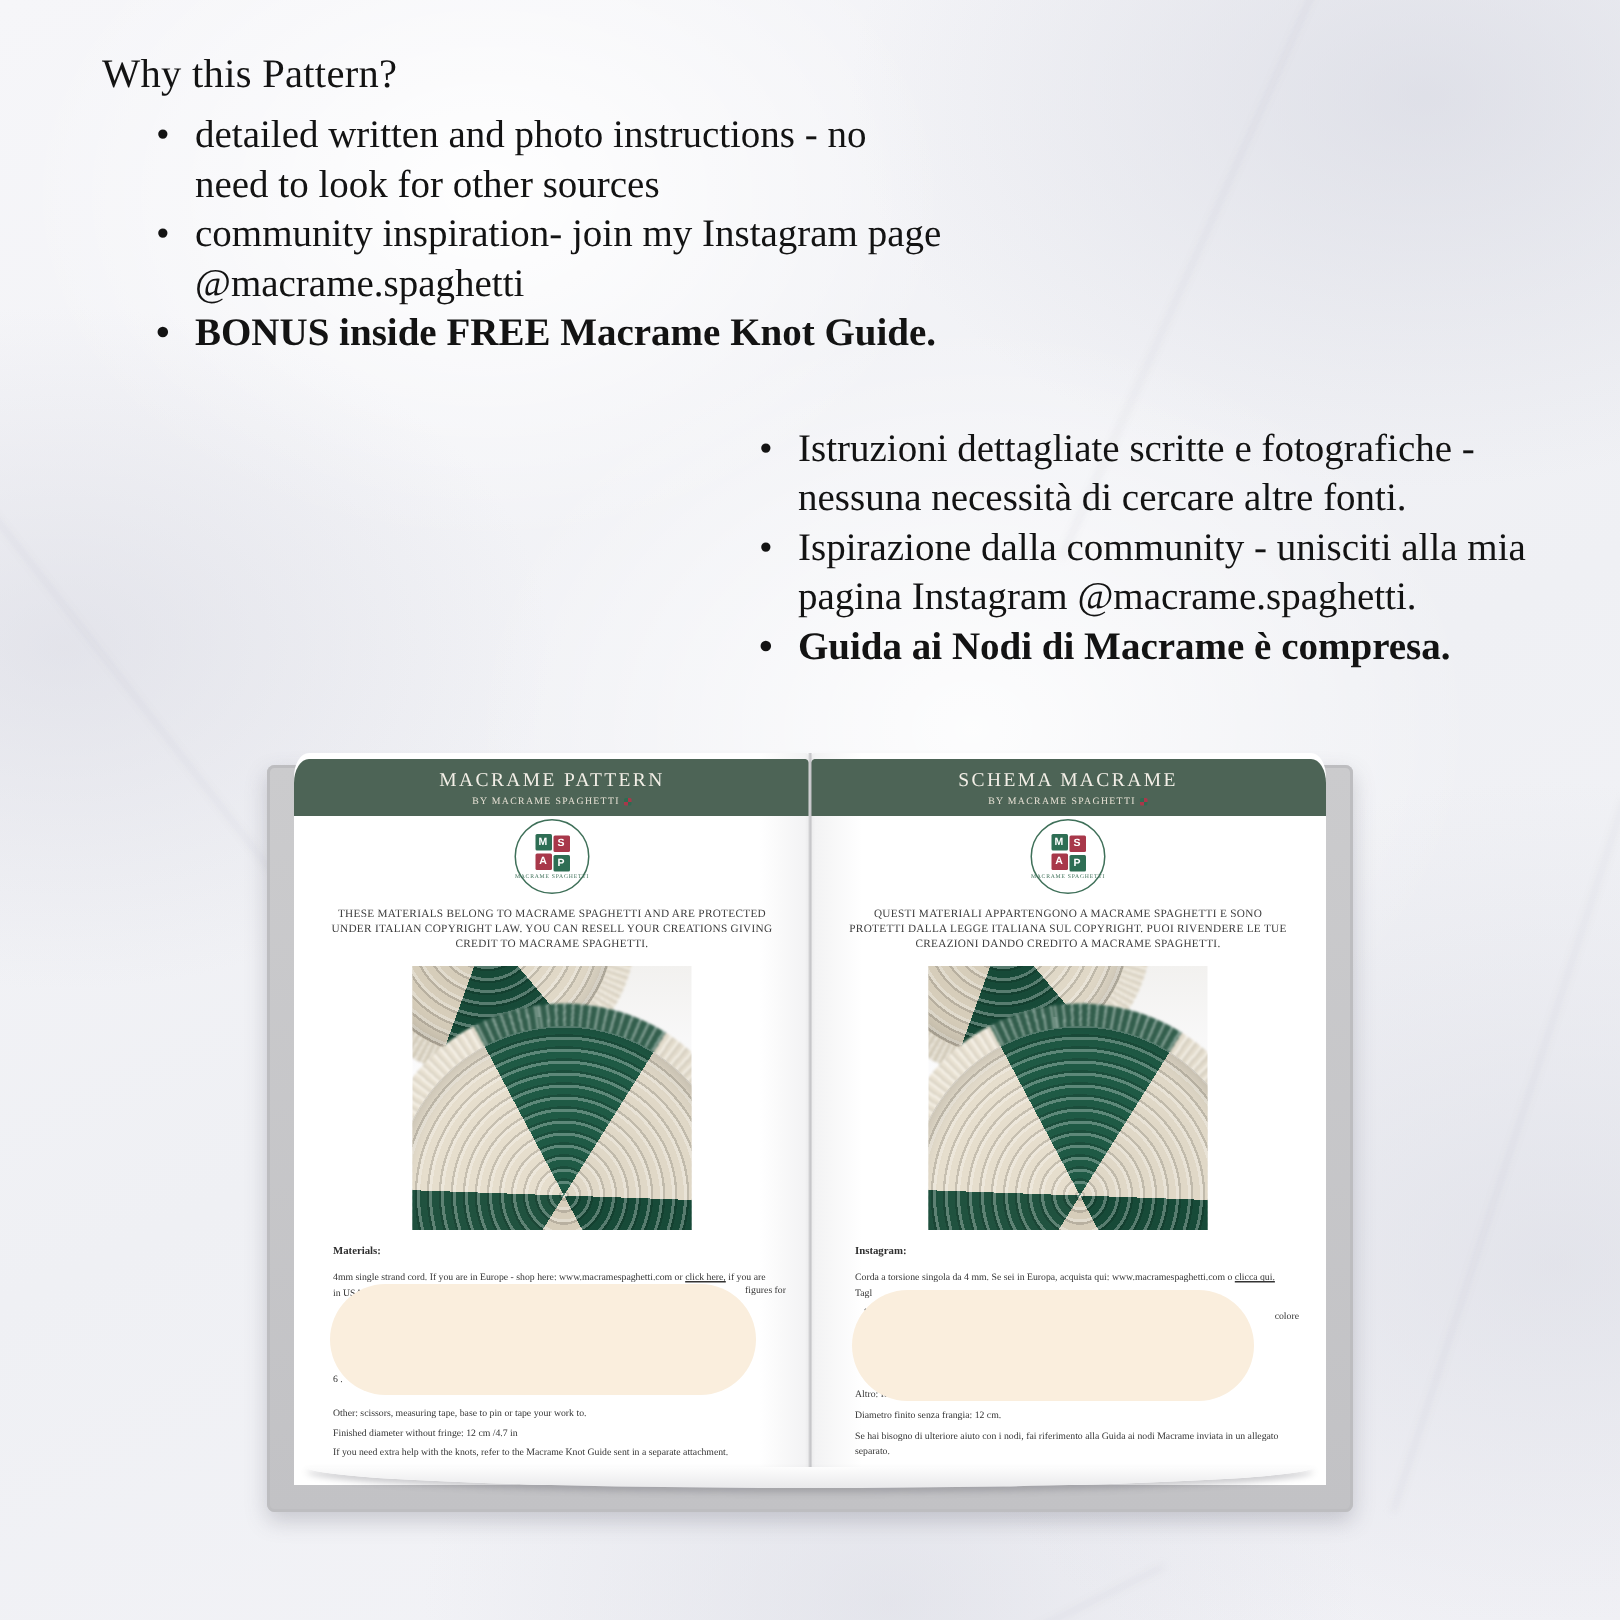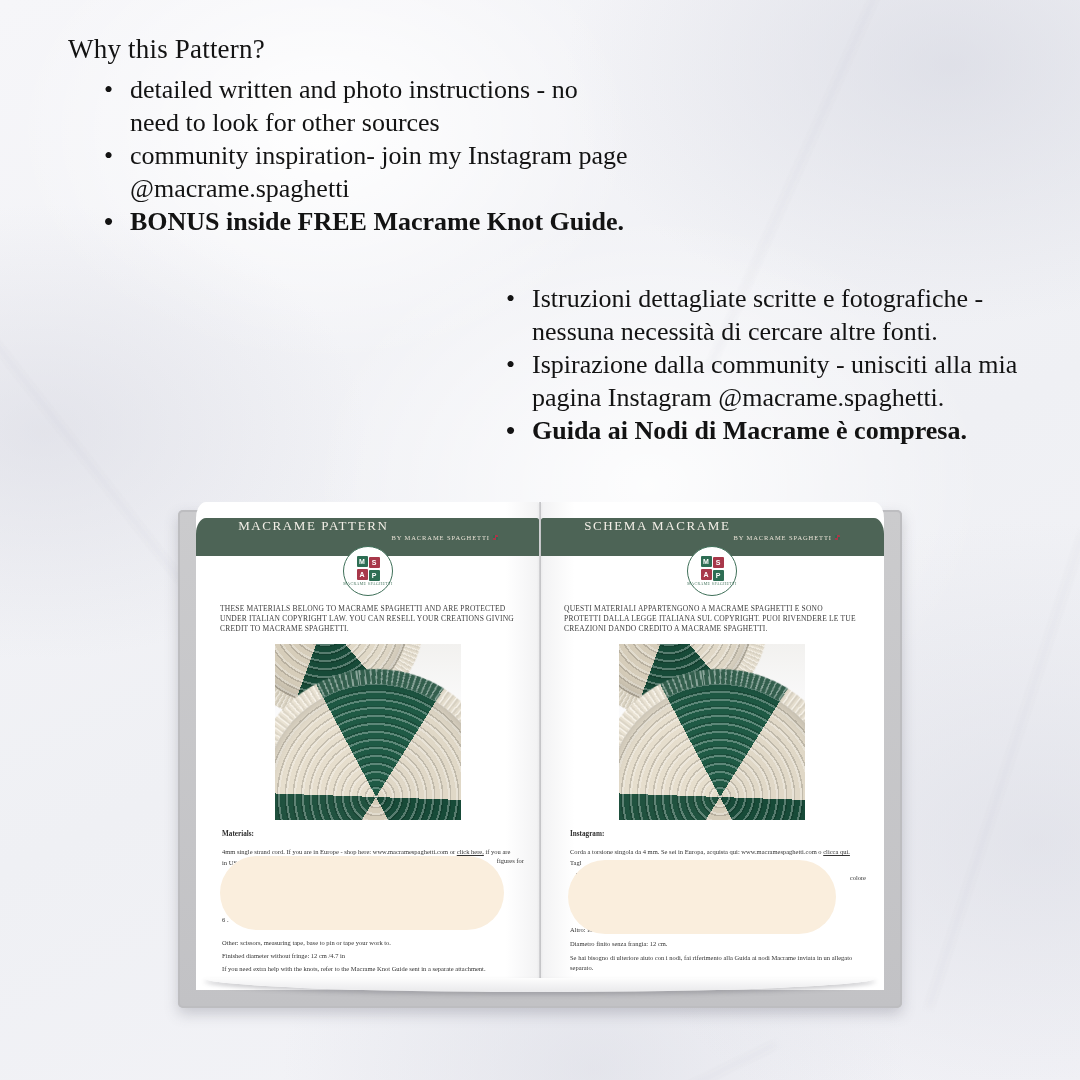--- a/index.html
+++ b/index.html
@@ -50,23 +50,23 @@
   .spine-line { position:absolute; left:361px; top:6px; width:2px; height:488px;
                 background:linear-gradient(to right,#d6d6d8,#c0c0c3); }
   .page-curl {
     position:absolute; left:26px; top:482px; width:672px; height:14px;
     background:linear-gradient(180deg,#fdfdfd,#e9e9eb);
     border-radius:0 0 50% 50% / 0 0 14px 14px;
     box-shadow:0 3px 4px rgba(90,90,100,.30);
   }
 
   .page-header {
-    position:absolute; left:0; top:16px; width:100%; height:38px;
+    position:absolute; left:0; top:4px; width:100%; height:38px;
     background:#4d6456; color:#f3efe7; text-align:center;
-    display:flex; flex-direction:row; justify-content:center; gap:3px;
+    display:flex; flex-direction:column; justify-content:center; gap:3px;
   }
   .page-left  .page-header { border-radius:10px 3px 0 0 / 16px 6px 0 0; }
   .page-right .page-header { border-radius:3px 10px 0 0 / 6px 16px 0 0; }
   .page-header .ph-title { font-size:13px; letter-spacing:1.6px; }
   .ph-subrow { display:flex; align-items:center; justify-content:center; gap:3px; }
   .page-header .ph-sub { font-size:6.5px; letter-spacing:.9px; color:#e8e2d6; }
   .ph-icon { width:5px; height:5px; display:inline-block;
     background:conic-gradient(#a8384a 0 25%, #2f6b52 0 50%, #a8384a 0 75%, #2f6b52 0 100%);
     border-radius:1px; }
 
@@ -77,21 +77,21 @@
   }
   .logo-tiles { display:grid; grid-template-columns:11px 11px; grid-template-rows:11px 11px; gap:1px; }
   .logo-tile { display:flex; align-items:center; justify-content:center;
     font-family:"Liberation Sans", sans-serif; font-size:7px; font-weight:bold; color:#fff; border-radius:1px; }
   .t-green { background:#2e6e54; } .t-red { background:#a8384a; }
   .logo-tile:nth-child(1){ transform:translateY(-1px);} .logo-tile:nth-child(4){ transform:translateY(1px);}
   .logo-brand { font-size:3.8px; letter-spacing:.5px; color:#3f7059; white-space:nowrap; }
 
   .copyright {
     position:absolute; left:7%; top:102px; width:86%;
-    font-size:7.5px; line-height:10px; text-align:left; color:#3c3c3c; letter-spacing:.2px;
+    font-size:7.5px; line-height:10px; text-align:center; color:#3c3c3c; letter-spacing:.2px;
   }
 
   
   .macrame-photo {
     position:absolute; left:79px; top:142px; width:186px; height:176px; overflow:hidden;
     background:linear-gradient(180deg,#f2f1ef 0%, #fbfbfc 40%, #ffffff 100%);
   }
   .coaster { position:absolute; border-radius:50%; }
   .coaster::before { 
     content:""; position:absolute; inset:-15px; border-radius:50%;

